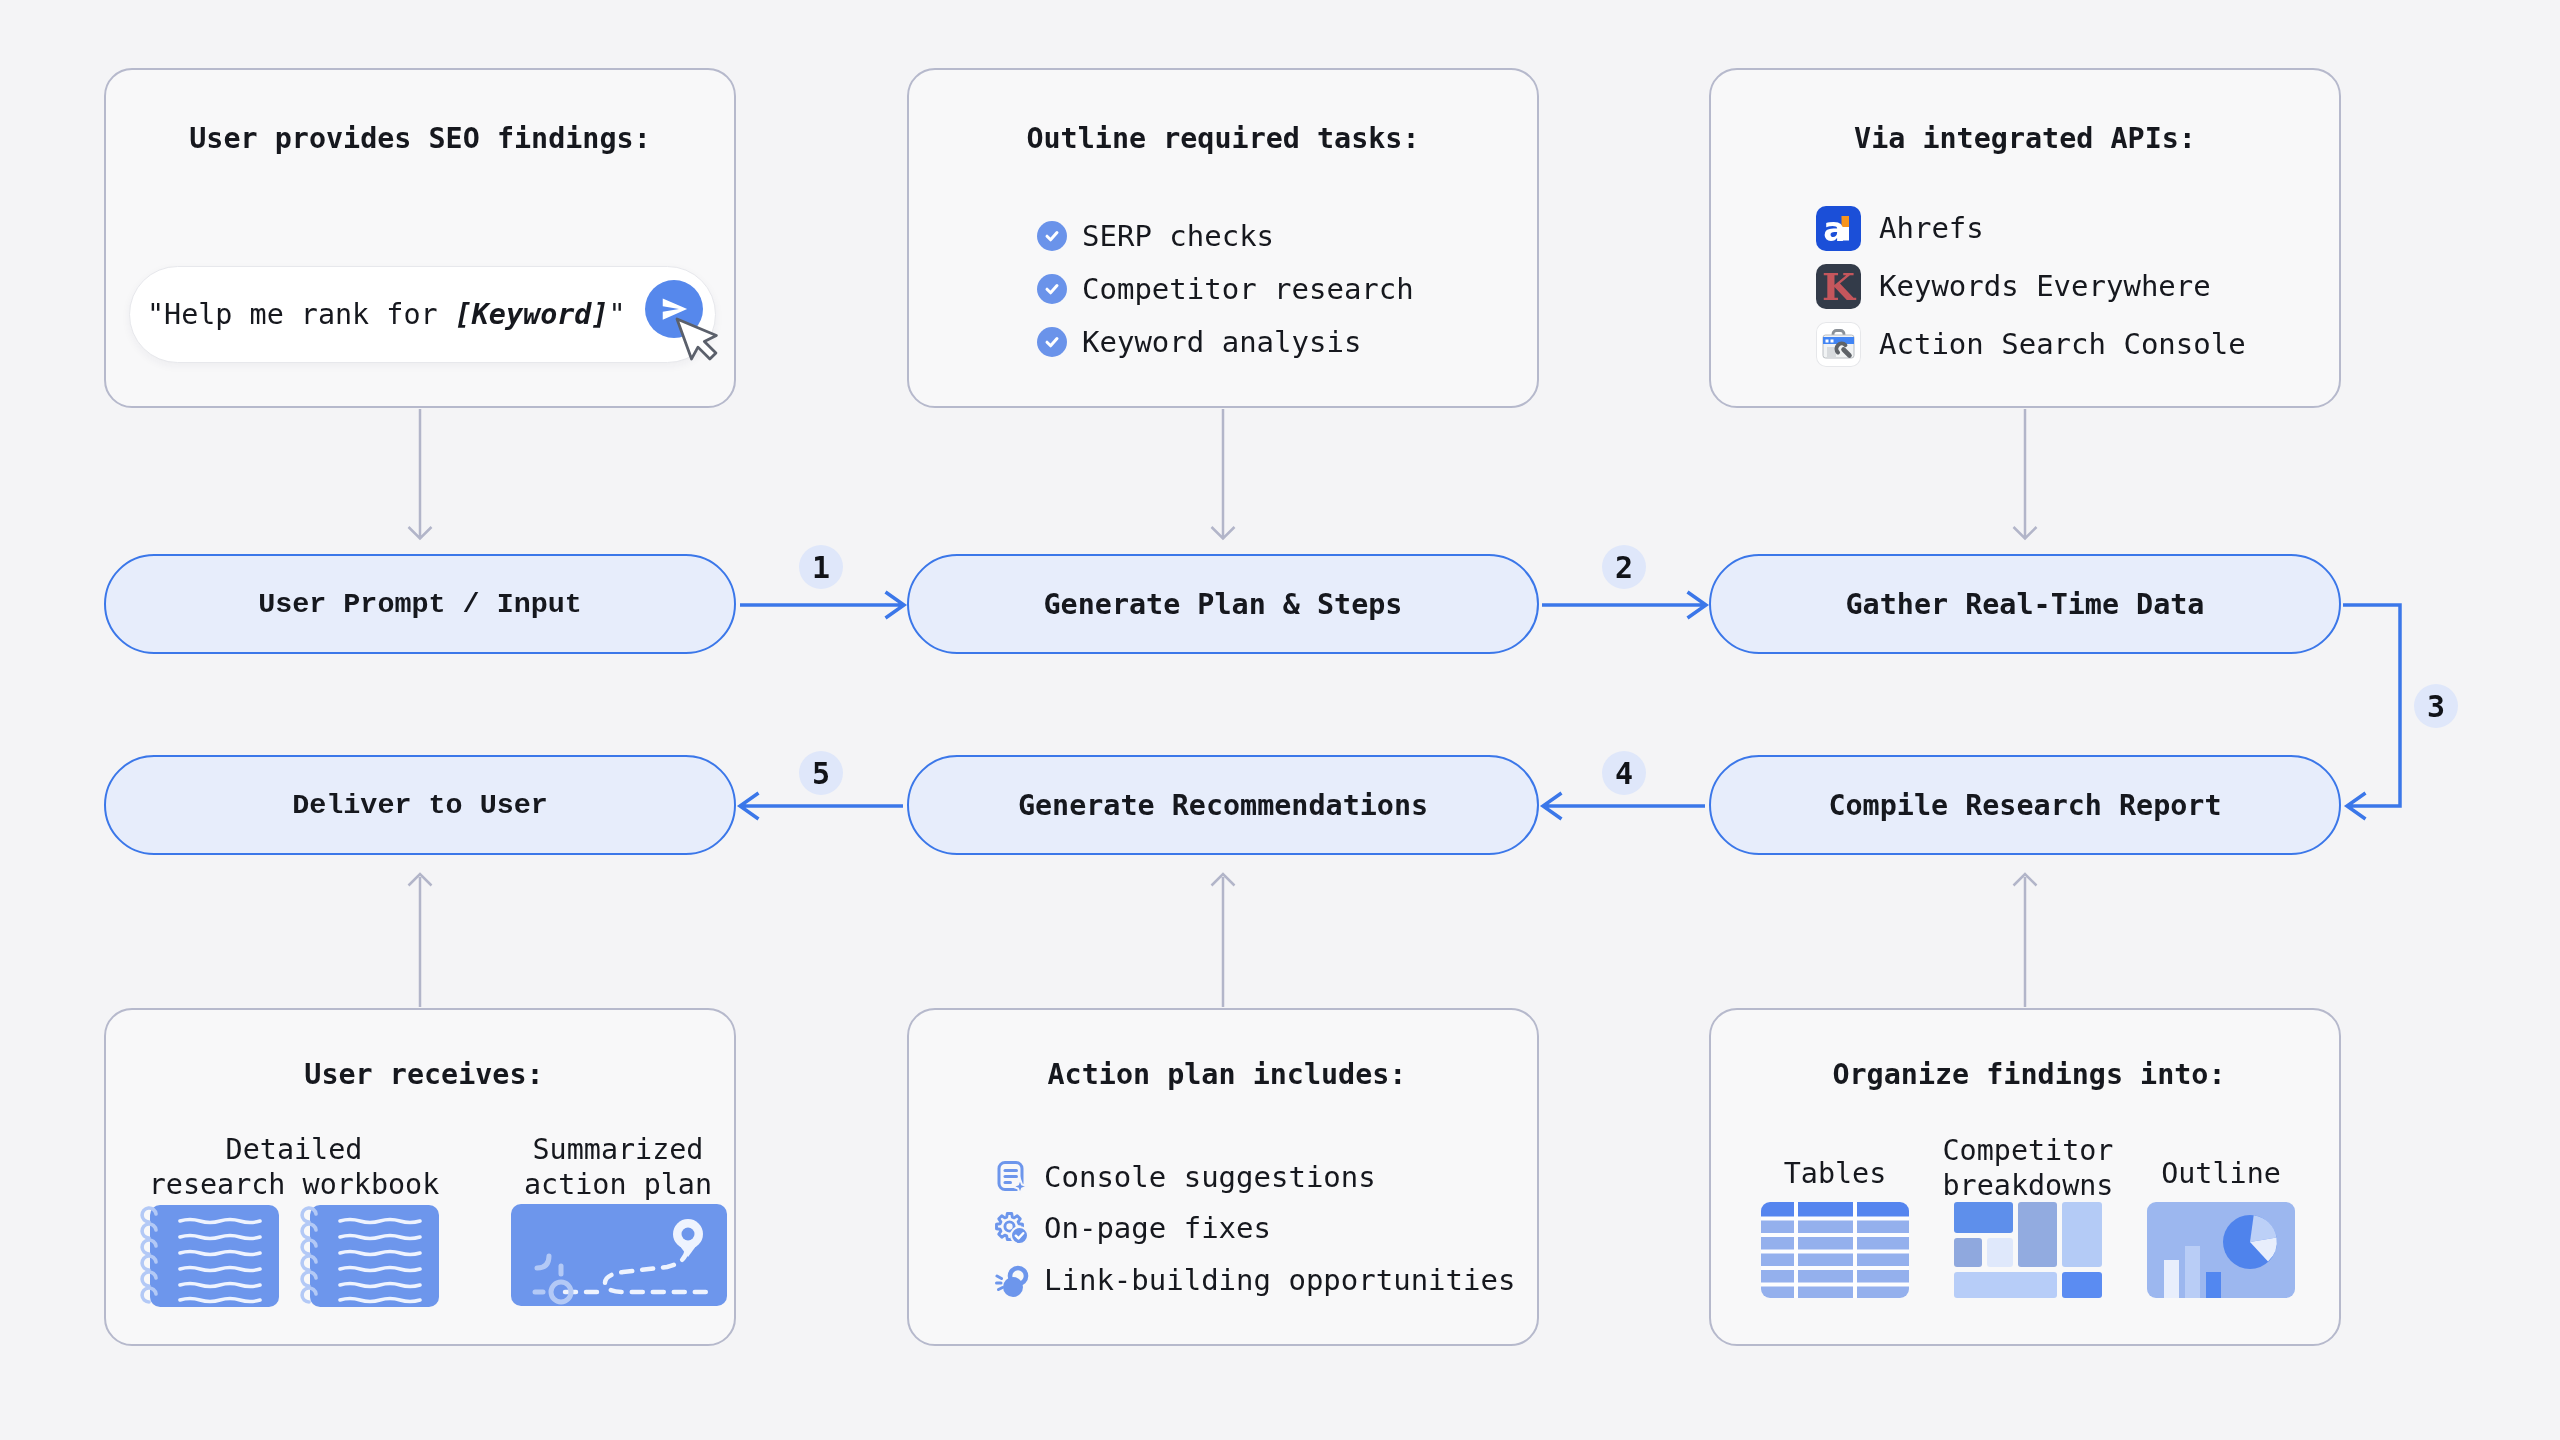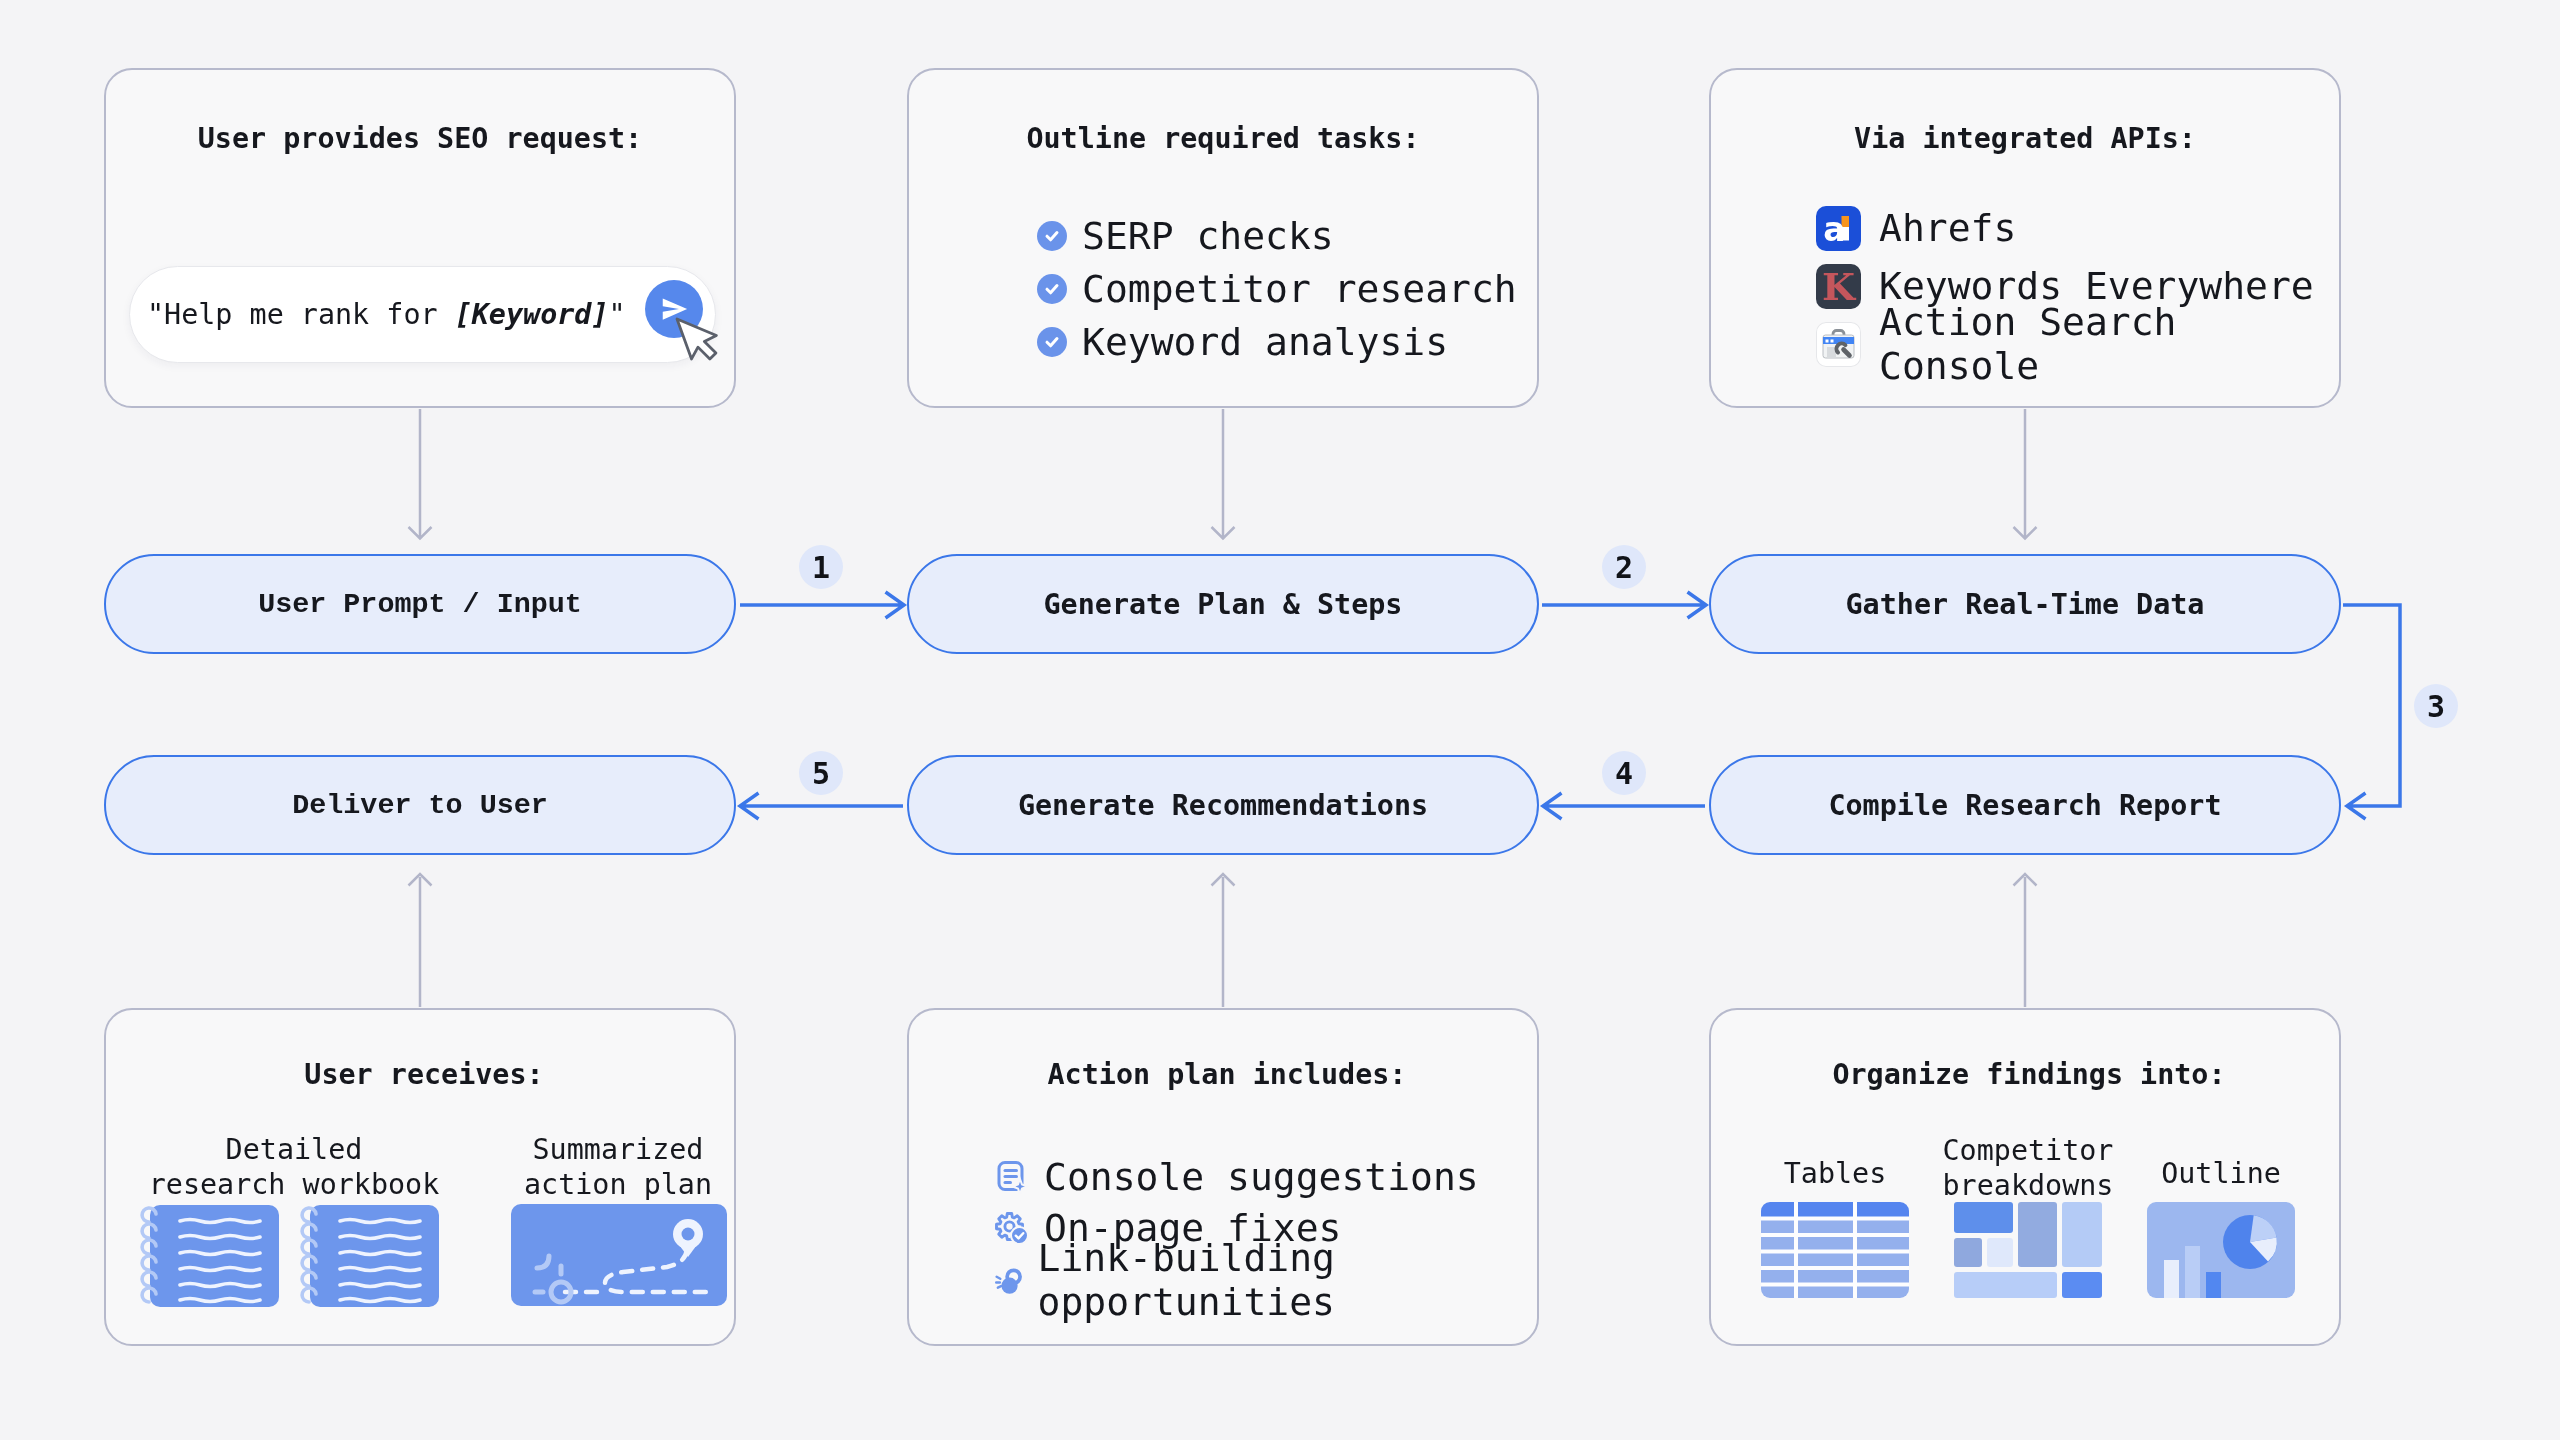--- a/index.html
+++ b/index.html
@@ -41,21 +41,21 @@
   .pcol3{left:1709px;}
   .badge{position:absolute;width:44px;height:44px;border-radius:50%;background:var(--badge-bg);display:flex;align-items:center;justify-content:center;font-weight:bold;font-size:30px;color:#111318;}
   
   .chat-input{position:absolute;left:23px;top:196px;width:587px;height:97px;background:#ffffff;border:1.5px solid #e7e8ec;border-radius:49px;box-shadow:0 3px 8px rgba(40,45,70,0.05);display:flex;align-items:center;}
   .chat-text{margin-left:17px;font-size:28.4px;white-space:pre;}
   .chat-text .kw{font-style:italic;font-weight:bold;}
   .send-btn{position:absolute;left:515px;top:13px;width:58px;height:58px;border-radius:50%;border:none;background:#5688ec;display:flex;align-items:center;justify-content:center;}
   .cursor{position:absolute;left:567px;top:247px;}
   
   .item-row{position:absolute;display:flex;align-items:center;}
-  .item-label{font-size:38px;}
+  .item-label{font-size:29px;}
   .check-circle{width:30px;height:30px;border-radius:50%;background:#6a93ea;display:flex;align-items:center;justify-content:center;margin-right:15px;}
   
   .api-icon{width:45px;height:45px;border-radius:10px;margin-right:18px;position:relative;display:flex;align-items:center;justify-content:center;}
   
   .mini-label{position:absolute;text-align:center;font-size:28.4px;line-height:35px;white-space:pre;transform:translateX(-50%);}
   .icon-box{position:absolute;}
 </style>
 </head>
 <body>
 
@@ -73,21 +73,21 @@
     <g stroke="#3b77e9" stroke-width="3.5" fill="none">
       <path d="M740 605 H901 M885.5 592 L904 605 L885.5 618"></path>
       <path d="M1542 605 H1703 M1687.5 592 L1706 605 L1687.5 618"></path>
       <path d="M2343 605 H2400 V806 H2349 M2365.5 793 L2347 806 L2365.5 819"></path>
       <path d="M1705 806 H1546 M1561.5 793 L1543 806 L1561.5 819"></path>
       <path d="M903 806 H743 M758.5 793 L740 806 L758.5 819"></path>
     </g>
   </svg>
 
   <section class="card top" id="card-request">
-    <h2 class="card-title">User provides SEO request:</h2>
+    <h2 class="card-title">User provides SEO findings:</h2>
     <div class="chat-input">
       <span class="chat-text"><span>"Help me rank for </span><span class="kw">[Keyword]</span><span>"</span></span>
       <span class="send-btn">
         <svg width="30" height="30" viewBox="0 0 24 24">
           <path d="M3 20.5 L22.5 12 L3 3.5 L3 9.8 L16 12 L3 14.2 Z" fill="#ffffff"></path>
         </svg>
       </span>
     </div>
     <svg class="cursor" width="64" height="62" viewBox="0 0 64 62">
       <path d="M4 2 L4 44.5 L14.1 35.6 L21.2 50.8 L29 47.2 L22 32.5 L35.4 30.9 Z" fill="#ffffff" stroke="#5b606b" stroke-width="2.8" stroke-linejoin="round" transform="rotate(-20 4 2)"></path>

